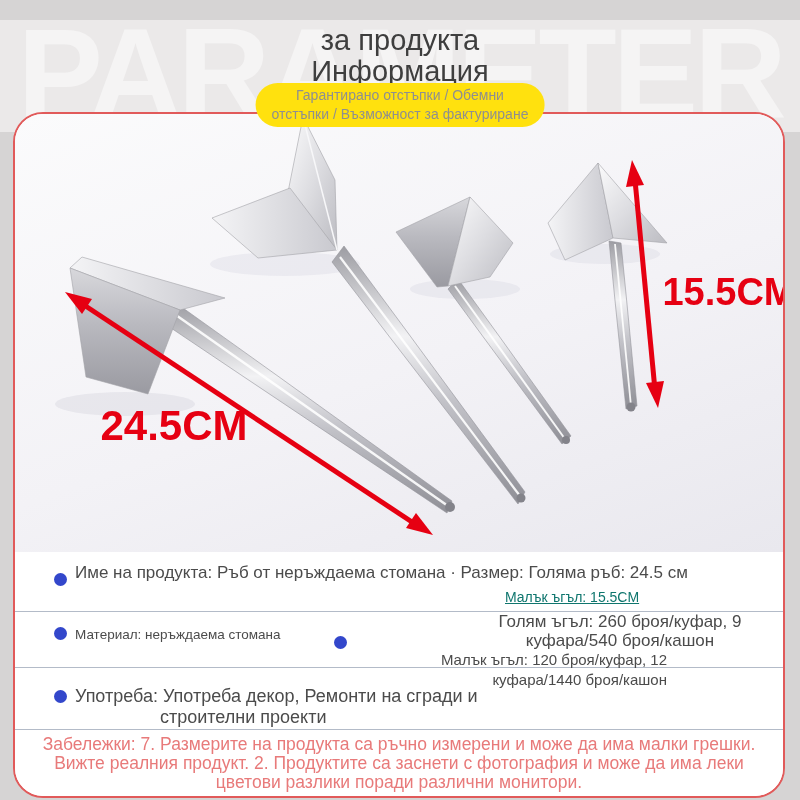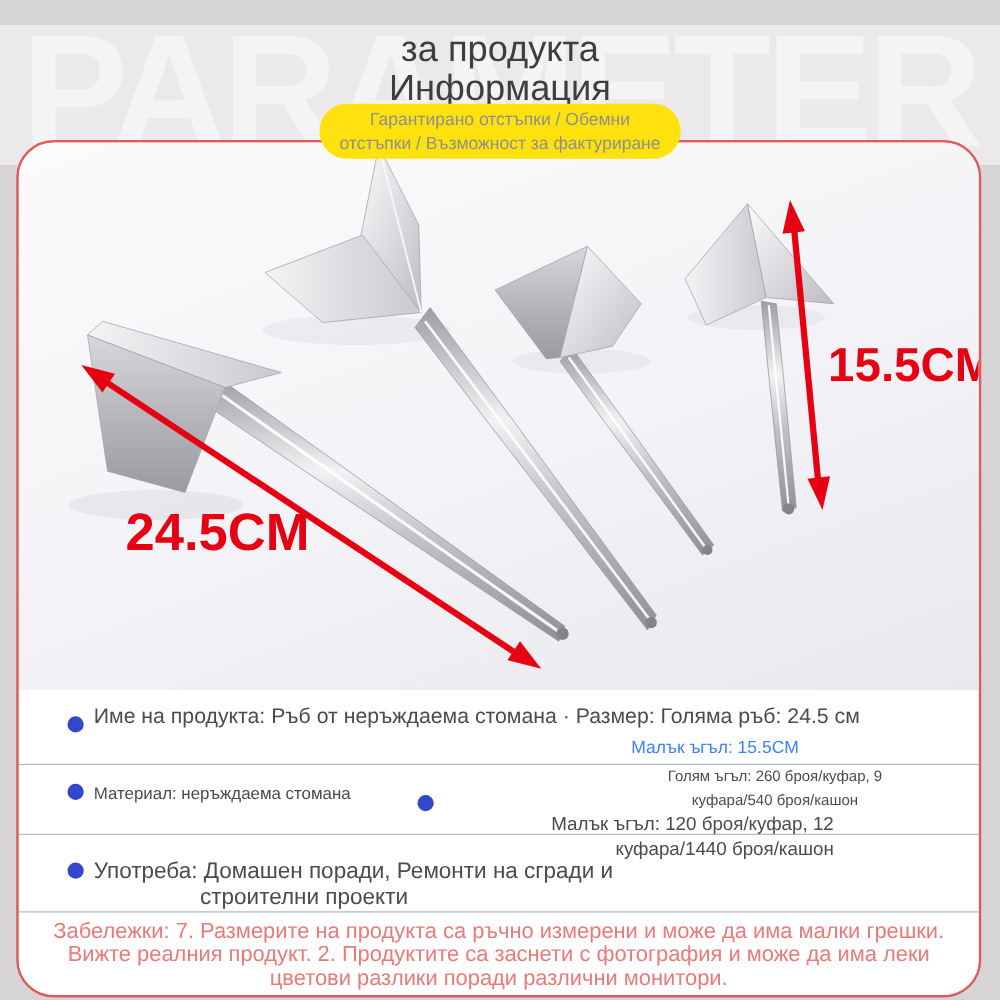--- a/index.html
+++ b/index.html
@@ -20,22 +20,22 @@
   .photo-area{position:absolute;left:0;top:0;width:768px;height:438px;
         background:linear-gradient(160deg,#fbfbfc 0%,#f3f2f6 55%,#e9e8ee 100%);}
   .dim{font-family:"Liberation Sans",sans-serif;font-weight:bold;fill:var(--dimension-red,#e60012);}
   .arrow{stroke:var(--dimension-red,#e60012);}
   .arrowhead{fill:var(--dimension-red,#e60012);}
   
   .details{position:absolute;left:0;right:0;top:438px;bottom:0;background:#ffffff;color:#4b4b4b;}
   .bullet{position:absolute;width:13px;height:13px;border-radius:50%;background:var(--bullet-blue,#3347cb);}
   .divider{position:absolute;left:0;right:0;height:1px;background:var(--divider,#9aa4b6);opacity:.75;}
   .t-row1{position:absolute;left:60px;top:11px;font-size:17px;white-space:nowrap;}
-  .t-small{position:absolute;left:490px;top:37px;font-size:14px;color:#3b82f6;white-space:nowrap;}
-  .pk1{position:absolute;left:465px;top:60px;width:280px;text-align:center;font-size:12px;line-height:19px;}
+  .t-small{position:absolute;left:490px;top:37px;font-size:14px;color:#0f766e;white-space:nowrap;text-decoration:underline;}
+  .pk1{position:absolute;left:465px;top:60px;width:280px;text-align:center;font-size:17px;line-height:19px;}
   .pk2{position:absolute;left:372px;top:98px;width:280px;text-align:right;font-size:15px;line-height:19.5px;z-index:2;}
   .t-mat{position:absolute;left:60px;top:75px;font-size:13.5px;white-space:nowrap;}
   .t-use1{position:absolute;left:60px;top:134px;font-size:18px;white-space:nowrap;}
   .t-use2{position:absolute;left:145px;top:155px;font-size:18px;white-space:nowrap;}
   .notes{position:absolute;left:20px;right:20px;top:183px;text-align:center;
          font-size:17.5px;line-height:19px;color:var(--note-red,#e87a7a);}
 </style>
 </head>
 <body>
 
@@ -150,21 +150,21 @@
         <div>куфара/540 броя/кашон</div>
       </div>
       <div class="pk2">
         <div>Малък ъгъл: 120 броя/куфар, 12</div>
         <div>куфара/1440 броя/кашон</div>
       </div>
 
       <div class="divider" style="top:115px;"></div>
 
       <span class="bullet" style="left:39px;top:138px;"></span>
-      <div class="t-use1">Употреба: Домашен поради, Ремонти на сгради и</div>
+      <div class="t-use1">Употреба: Употреба декор, Ремонти на сгради и</div>
       <div class="t-use2">строителни проекти</div>
 
       <div class="divider" style="top:177px;"></div>
 
       <div class="notes">
         <div>Забележки: 7. Размерите на продукта са ръчно измерени и може да има малки грешки.</div>
         <div>Вижте реалния продукт. 2. Продуктите са заснети с фотография и може да има леки</div>
         <div>цветови разлики поради различни монитори.</div>
       </div>
     </div>

